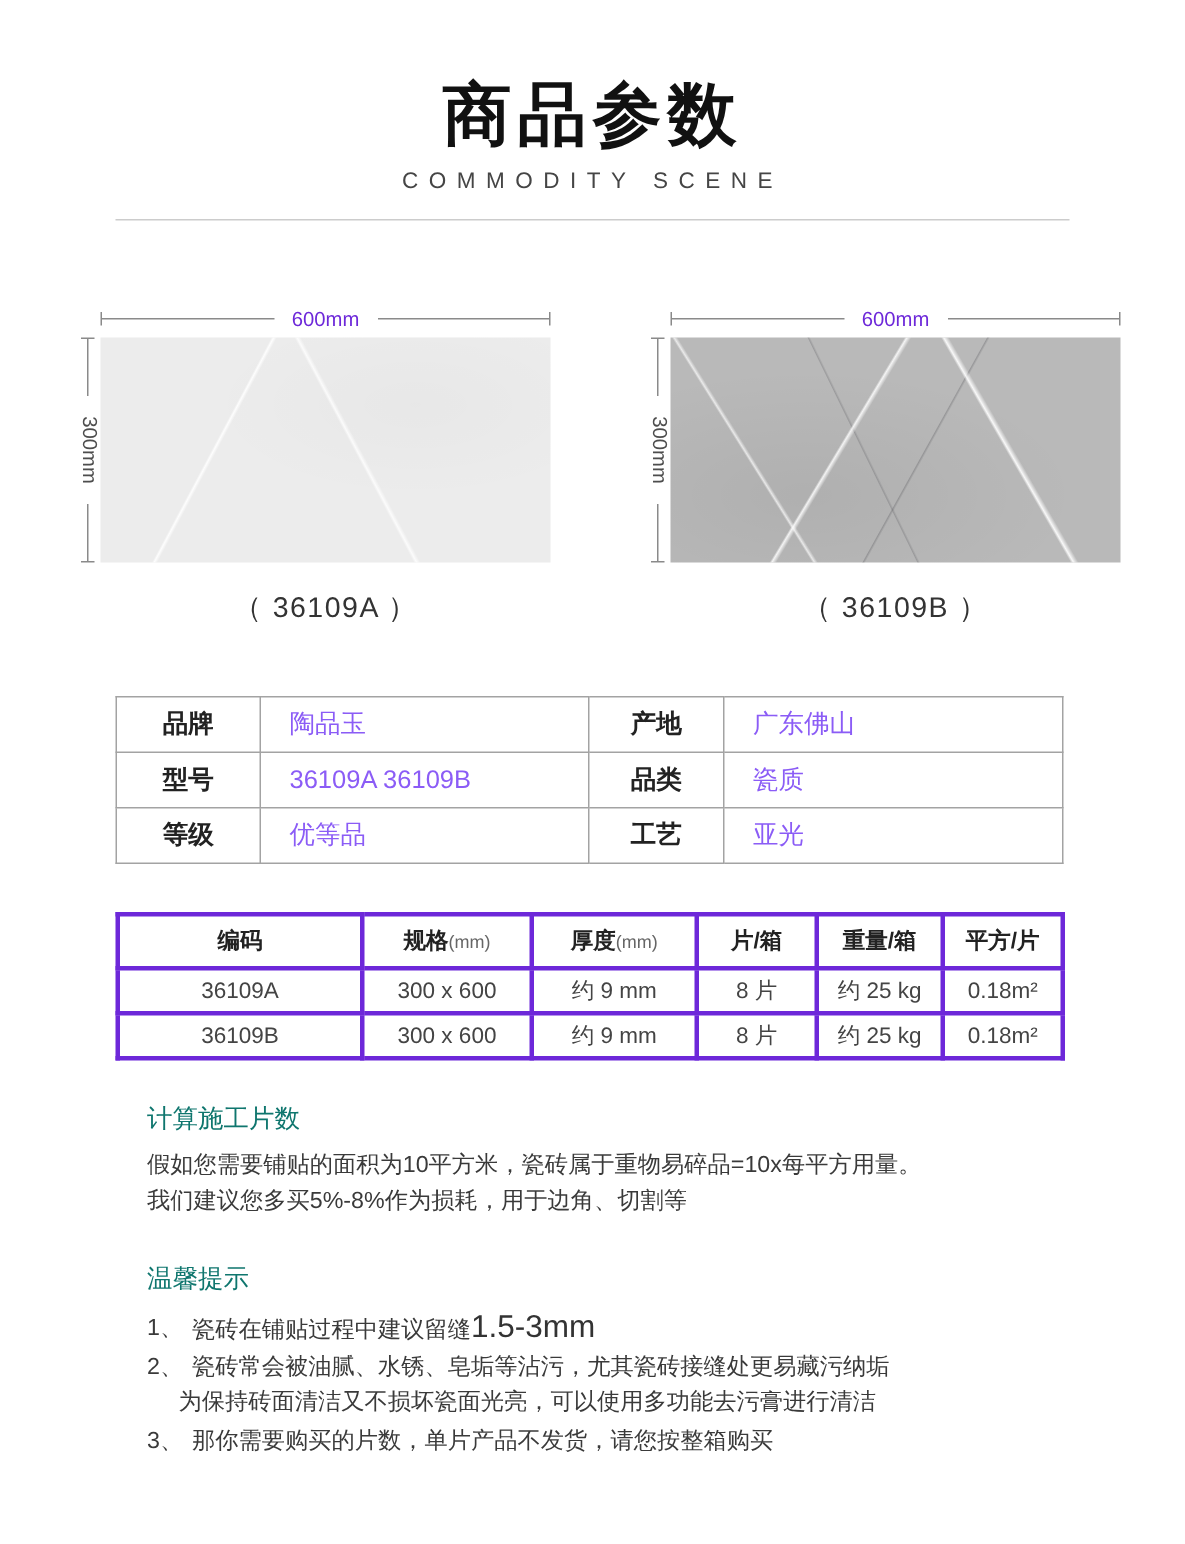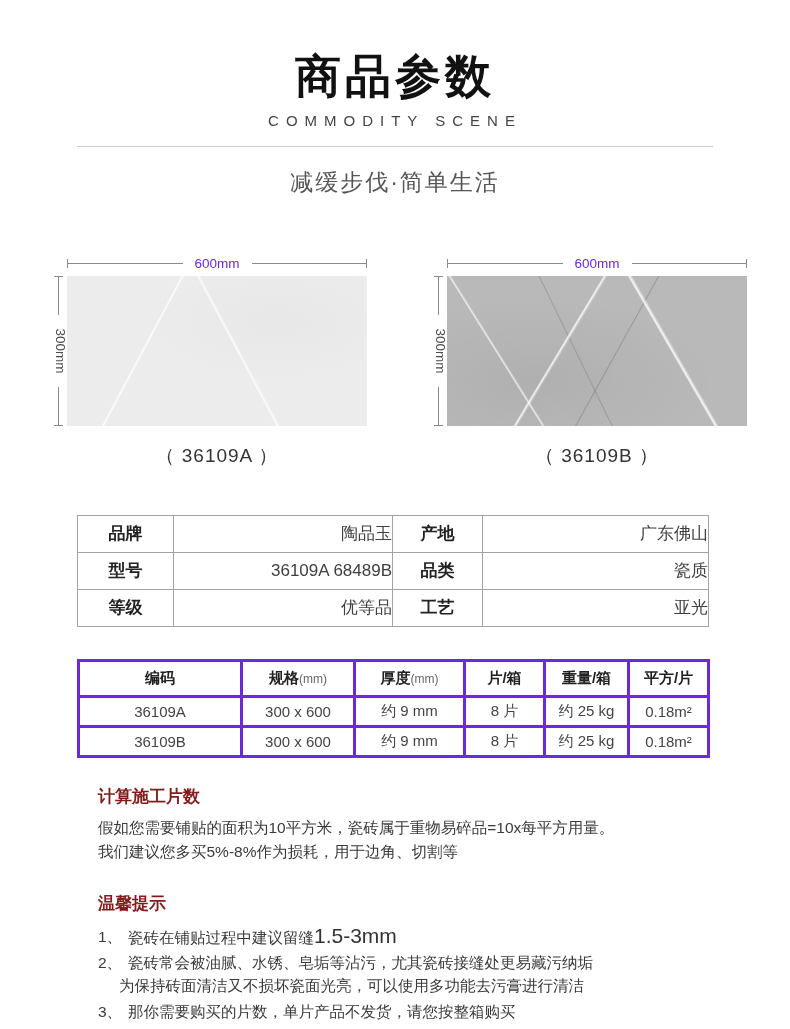--- a/index.html
+++ b/index.html
@@ -42,54 +42,53 @@
       linear-gradient(64deg, transparent 44%, rgba(90,90,95,.3) 44.2%, transparent 44.6%),
       radial-gradient(260px 120px at 30% 70%, rgba(0,0,0,.05), transparent 70%),
       #b9b9b9; }
   .fig-label { margin-left:15px; width:300px; text-align:center; margin-top:17px; font-size:19px; letter-spacing:1px; color:#333; }
 
   
   table { border-collapse:collapse; }
   .spec-table { margin:46px 0 0 77px; table-layout:fixed;border-radius:32px; }
   .spec-table td { border:1px solid #a3a3a3; height:37px; font-size:17px; }
   .spec-table td.lbl { font-weight:bold; text-align:center; color:#222; }
-  .spec-table td.val { padding-left:19px; color:#404040;text-align:right; }
+  .spec-table td.val { padding-left:19px; color:#8b5cf6; }
   .c-l1{width:96px}.c-v1{width:219px}.c-l2{width:90px}.c-v2{width:226px}
 
   
   .size-table { margin:32px 0 0 77px; table-layout:fixed; }
   .size-table td { border:3px solid #6d28d9; text-align:center; }
   .size-table .hrow td { height:36px; font-size:15px; font-weight:bold; color:#222; }
   .size-table .hrow .unit { font-weight:normal; font-size:12px; color:#666; }
   .size-table .brow td { height:30px; font-size:15px; color:#444; }
   .s-c1{width:163px}.s-c2{width:113px}.s-c3{width:110px}.s-c4{width:80px}.s-c5{width:84px}.s-c6{width:80px}
 
   
   .section { margin-left:98px; width:620px; }
   .sec-calc { margin-top:27px; }
-  .sec-head { font-size:17px; font-weight:bold; color:#7f1d1d; }
+  .sec-head { font-size:17px; font-weight:normal; color:#0f766e; }
   .sec-body { margin-top:8px; font-size:15.5px; color:#3a3a3a; line-height:1.58; }
   .sec-tips { margin-top:27px; }
   .tips-list { margin-top:10px; font-size:15.5px; color:#3a3a3a; line-height:1.5; }
   .tip { display:flex; margin-top:2px; }
   .tip .num { flex:0 0 30px; }
   .tip .txt { flex:1; }
   .tip .txt .cont { margin-left:-9px; }
   .hl { font-size:21px; line-height:1; color:#333; }
 </style>
 </head>
 <body>
 
 <div class="page">
 
   <div class="header">
     <div class="title">商品参数</div>
     <div class="subtitle">COMMODITY SCENE</div>
     <div class="divider"></div>
-    <div class="tagline">减缓步伐·简单生活</div>
   </div>
 
   <div class="tiles">
 
     <div class="figure">
       <div class="dim-top">
         <span class="tick"></span>
         <span class="dline"></span>
         <span class="dtext">600mm</span>
         <span class="dline"></span>
@@ -134,21 +133,21 @@
   <table class="spec-table">
     <tbody>
         <tr>
       <td class="lbl c-l1">品牌</td>
       <td class="val c-v1">陶品玉</td>
       <td class="lbl c-l2">产地</td>
       <td class="val c-v2">广东佛山</td>
     </tr>
     <tr>
       <td class="lbl">型号</td>
-      <td class="val">36109A 68489B</td>
+      <td class="val">36109A 36109B</td>
       <td class="lbl">品类</td>
       <td class="val">瓷质</td>
     </tr>
     <tr>
       <td class="lbl">等级</td>
       <td class="val">优等品</td>
       <td class="lbl">工艺</td>
       <td class="val">亚光</td>
     </tr>
   </tbody>

